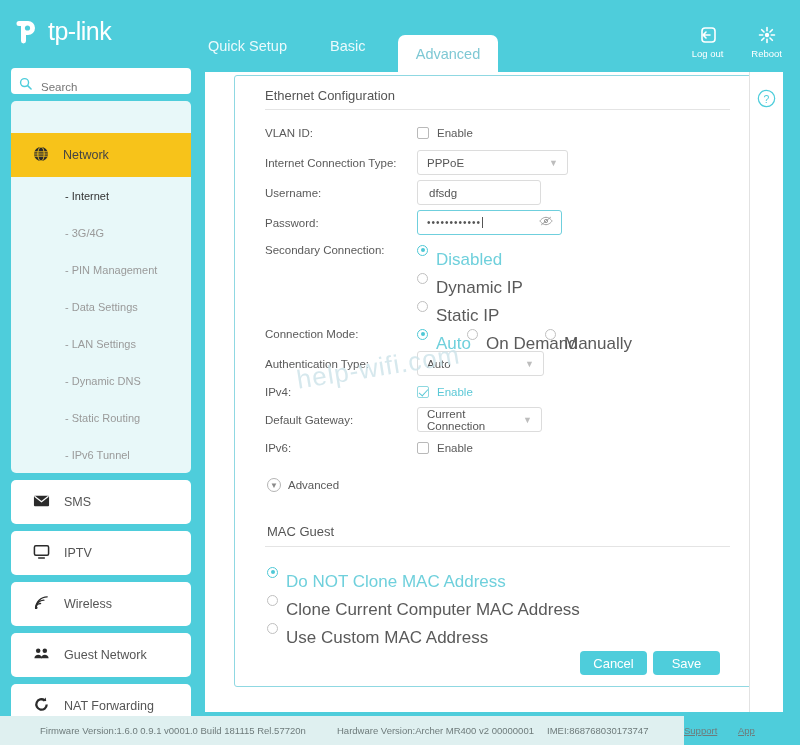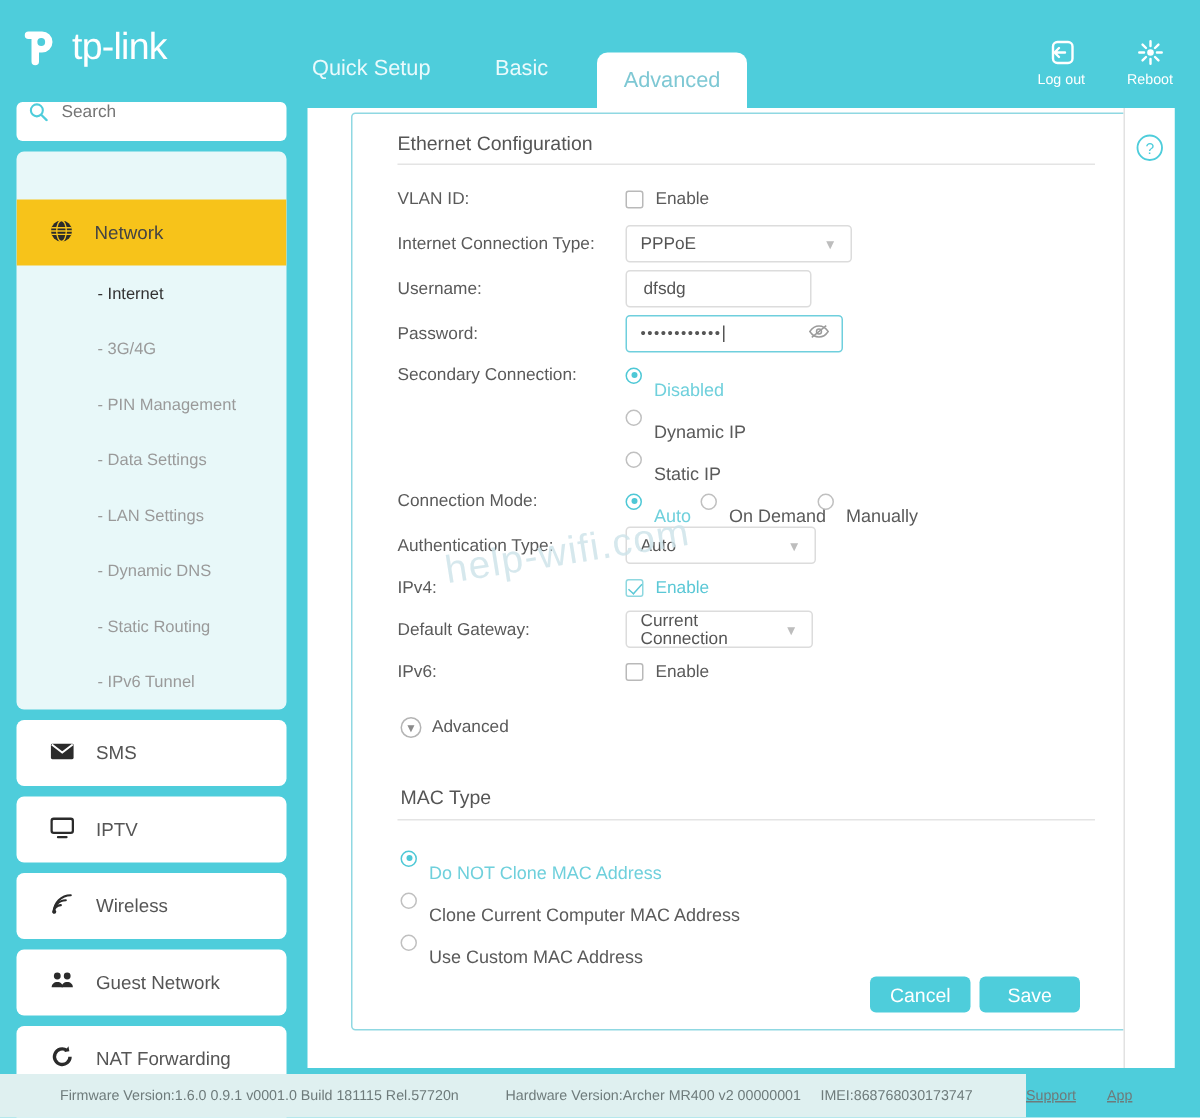--- a/index.html
+++ b/index.html
@@ -40,21 +40,21 @@
   }
 
   .hdr-actions { position: absolute; right: 18px; top: 25px; display: flex; gap: 28px; }
   .hdr-action { text-align: center; color: #fff; font-size: 9.5px; cursor: pointer; }
   .hdr-action .ic { display: block; height: 22px; margin-bottom: 1px; }
 
   
   .sidebar { position: absolute; left: 11px; top: 68px; width: 180px; }
   .search-box {
     height: 26px; background: #fff; border-radius: 4px;
-    display: flex; align-items: flex-start; padding: 0 8px; gap: 7px;
+    display: flex; align-items: flex-end; padding: 0 8px; gap: 7px;
   }
   .search-input {
     border: none; outline: none; font-size: 11.5px; color: #888;
     font-family: "Liberation Sans", sans-serif; width: 130px; background: transparent;
   }
   .nav-group { margin-top: 7px; background: #e8f8f9; border-radius: 5px; overflow: hidden; }
   .nav-head {
     height: 44px; background: #F7C31A; display: flex; align-items: center;
     padding-left: 22px; gap: 14px; font-size: 12.5px; color: #444; cursor: pointer; margin-top: 32px;
   }
@@ -99,21 +99,21 @@
   .chk-lbl { font-size: 11.5px; color: #5a5a5a; margin-left: 8px; }
   .chk-lbl.teal { color: #5bc8d6; }
 
   .rad { width: 11px; height: 11px; border: 1px solid #c0c0c0; border-radius: 50%;
          background: #fff; display: inline-block; position: relative; cursor: pointer; }
   .rad.on { border-color: #4ec8d6; }
   .rad.on:after {
     content: ""; position: absolute; left: 2.5px; top: 2.5px;
     width: 4px; height: 4px; border-radius: 50%; background: #4ec8d6;
   }
-  .rad-lbl { font-size: 12px; color: #5a5a5a; margin-left: 8px; margin-top: 19px; }
+  .rad-lbl { font-size: 17px; color: #5a5a5a; margin-left: 8px; margin-top: 19px; }
   .rad-lbl.teal { color: #6fd0dc; }
 
   .field {
     height: 25px; border: 1px solid #dcdcdc; border-radius: 3px; background: #fff;
     display: flex; align-items: center; padding: 0 9px;
     font-size: 11.5px; color: #555; position: absolute;
   }
   .field.focus { border-color: #6fcfdd; }
   .field input {
     border: none; outline: none; background: transparent; width: 100%;
@@ -404,21 +404,21 @@
     <div class="row" style="left:182px; top:361px;">
       <span class="chk"></span>
       <span class="chk-lbl">Enable</span>
     </div>
 
     <div class="adv-toggle" style="left:32px; top:402px;">
       <span class="adv-circle">▼</span>
       <span class="lbl">Advanced</span>
     </div>
 
-    <div class="sec-title" style="left:32px; top:448px;">MAC Type</div>
+    <div class="sec-title" style="left:32px; top:448px;">MAC Guest</div>
     <div class="sec-rule" style="left:30px; top:470px; width:465px;"></div>
 
     <div class="row" style="left:32px; top:485px;">
       <span class="rad on"></span>
       <span class="rad-lbl teal">Do NOT Clone MAC Address</span>
     </div>
     <div class="row" style="left:32px; top:513px;">
       <span class="rad"></span>
       <span class="rad-lbl">Clone Current Computer MAC Address</span>
     </div>

